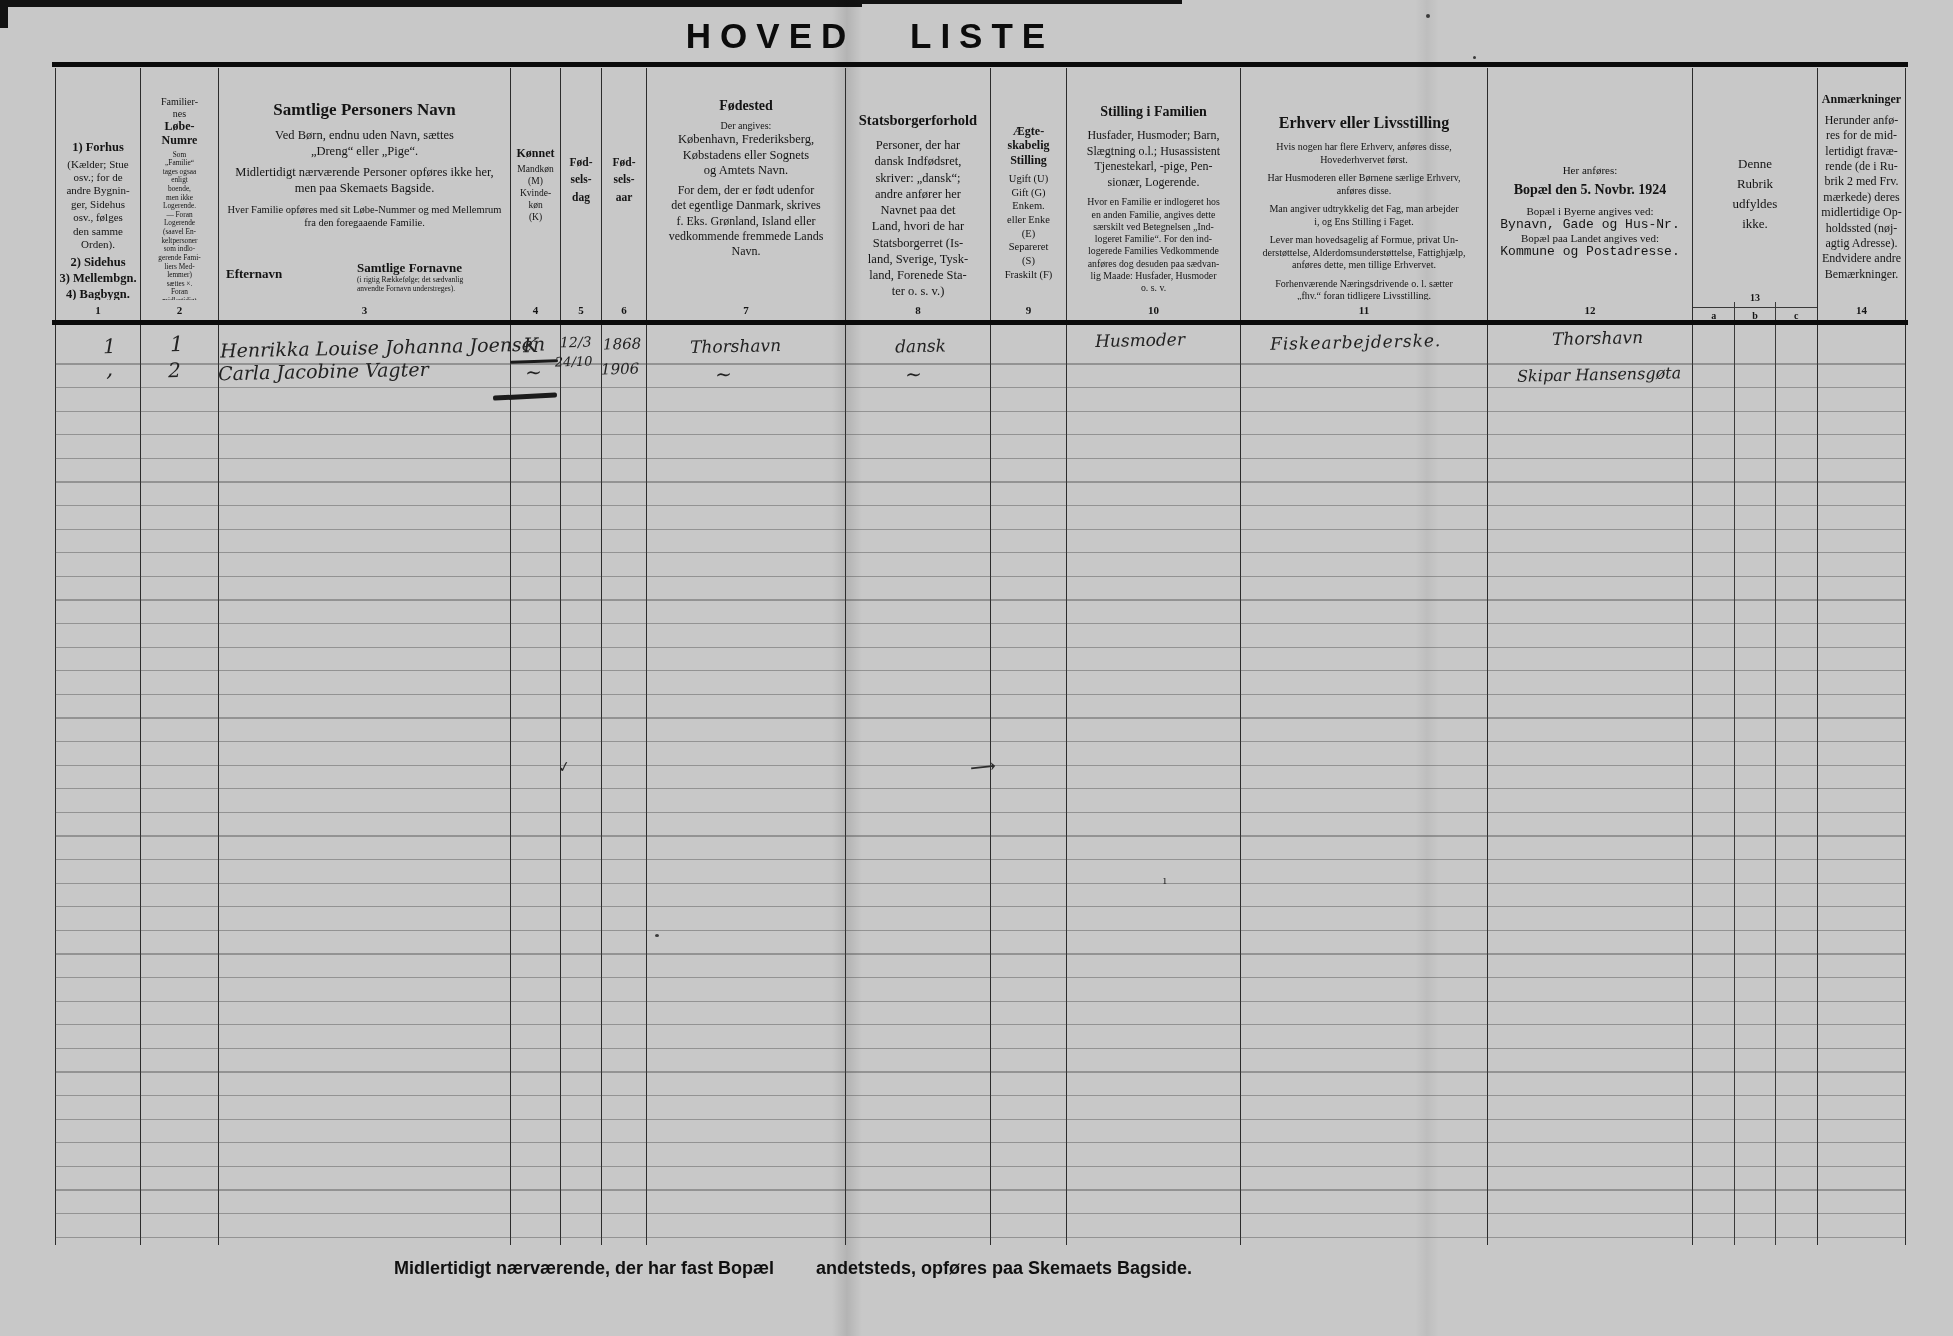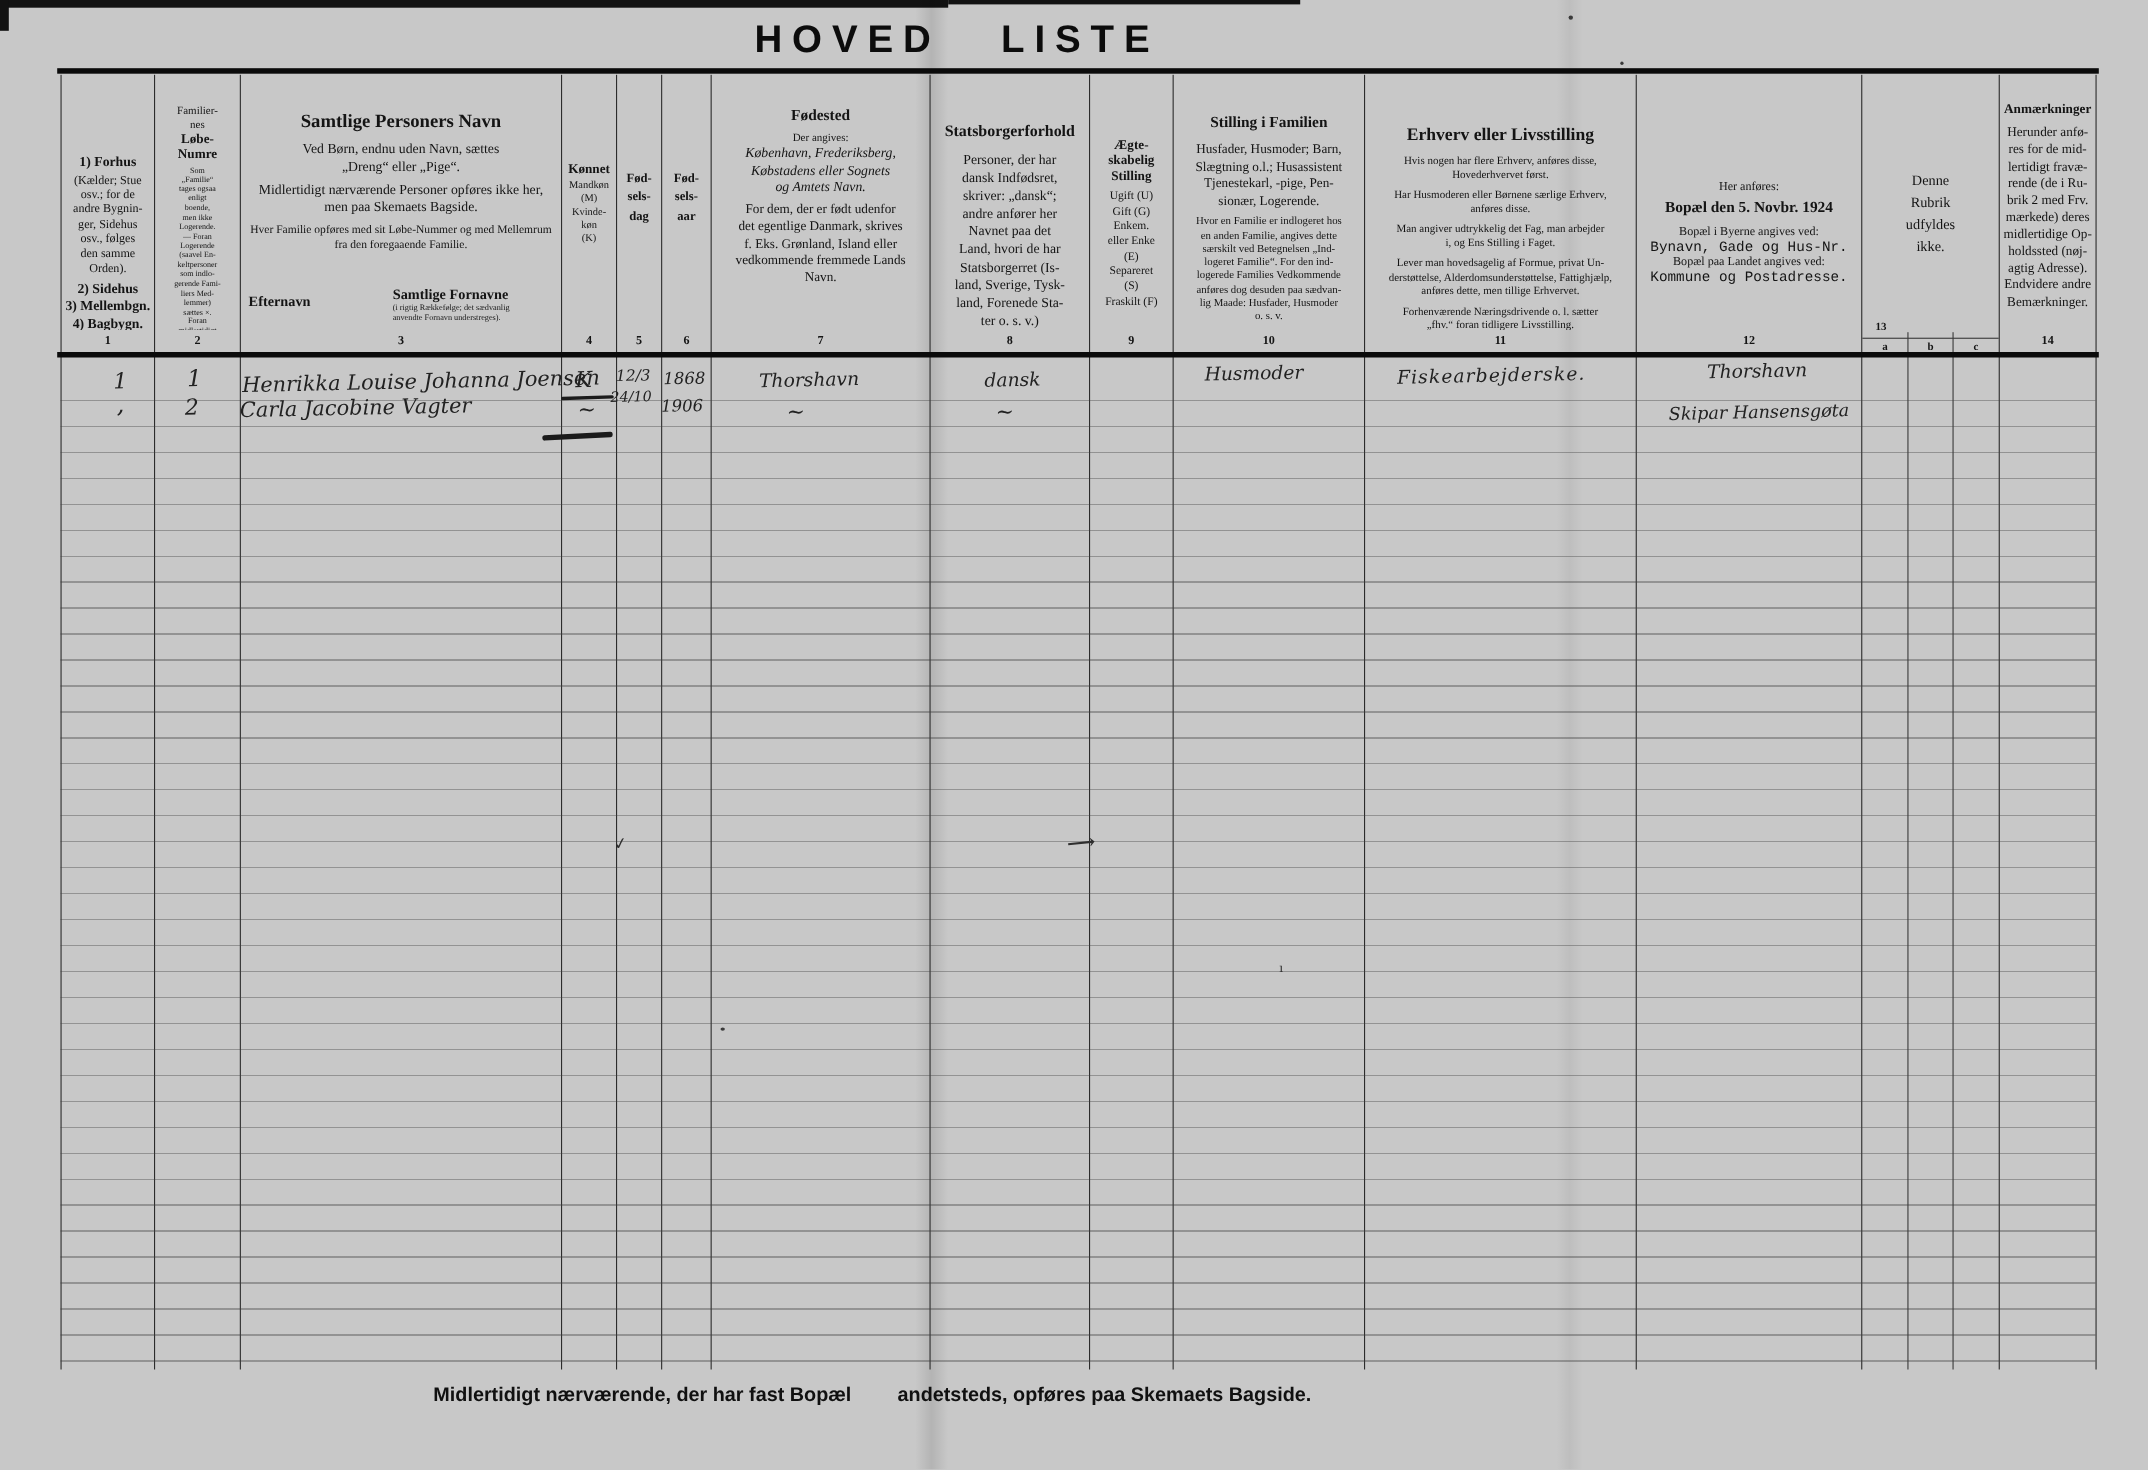--- a/index.html
+++ b/index.html
@@ -25,21 +25,21 @@
   .toprule{position:absolute;left:-3px;right:-3px;top:0;height:5px;background:#0b0b0b}
   .thick{position:absolute;left:-3px;right:-3px;top:258px;height:5px;background:#0b0b0b}
   .endline{position:absolute;top:6px;bottom:0;left:1850px;width:0;border-left:1.6px solid #2c2c2c}
 
   .col{position:absolute;top:6px;bottom:0;border-left:1.6px solid #2c2c2c;box-sizing:border-box}
   .hdr{position:absolute;top:0;left:0;right:0;height:232px;box-sizing:border-box;text-align:center;overflow:hidden}
   .numrow{position:absolute;top:232px;left:0;right:0;height:20px;text-align:center;
           font-weight:bold;font-size:11px;line-height:20px}
   .pl{white-space:pre-line}
   .b{font-weight:bold}
-  .i{font-style:italic}
+  .i{}
 
   .rowlines{position:absolute;left:0;right:0;top:279px;height:904px;
     background:repeating-linear-gradient(180deg,rgba(0,0,0,0) 0px,rgba(0,0,0,0) 22.4px,rgba(60,60,60,.38) 22.4px,rgba(60,60,60,.38) 23.6px);}
 
   .subcol{position:absolute;top:240px;bottom:0;width:0;border-left:1.2px solid #3a3a3a}
 
   
   .c1h{padding-top:72px;font-size:12px;line-height:1.25}
   .c1h .hd{font-size:12.5px}
   .c1h .fine{font-size:11px;line-height:1.22;margin:2px 0 4px}
@@ -72,21 +72,21 @@
   .c10h .p1{font-size:12px;line-height:1.3;margin-bottom:6px}
   .c10h .p2{font-size:9.8px;line-height:1.25}
   .c11h{padding-top:46px}
   .c11h .ttl{font-size:16px;margin-bottom:9px}
   .c11h .p{font-size:10px;line-height:1.25;margin-bottom:6px}
   .c12h{padding-top:96px;font-size:11px}
   .c12h .p0{margin-bottom:6px}
   .c12h .ttl{font-size:14px;margin-bottom:7px}
   .c12h .by{font-size:13px;font-family:Liberation Mono, monospace}
   .c13h{padding-top:86px;font-size:13px;line-height:1.55}
-  .c13n{position:absolute;top:224px;left:12px;right:0;font-weight:bold;font-size:10px}
+  .c13n{position:absolute;top:224px;left:0;right:0;text-align:center;font-weight:bold;font-size:10px}
   .c13line{position:absolute;top:239px;left:0;right:0;height:0;border-top:1.2px solid #3a3a3a}
   .abc{position:absolute;top:240px;left:0;right:0;height:18px;display:flex;font-weight:bold;font-size:10px;line-height:16px}
   .abc>div{flex:1;text-align:center}
   .c14h{padding-top:24px}
   .c14h .ttl{font-size:12px;margin-bottom:6px}
   .c14h .p{font-size:12px;line-height:1.28}
 
   
   .hw{position:absolute;font-family:"DejaVu Serif",serif;font-style:italic;color:#222;
       white-space:nowrap;transform:rotate(-1.2deg)}

